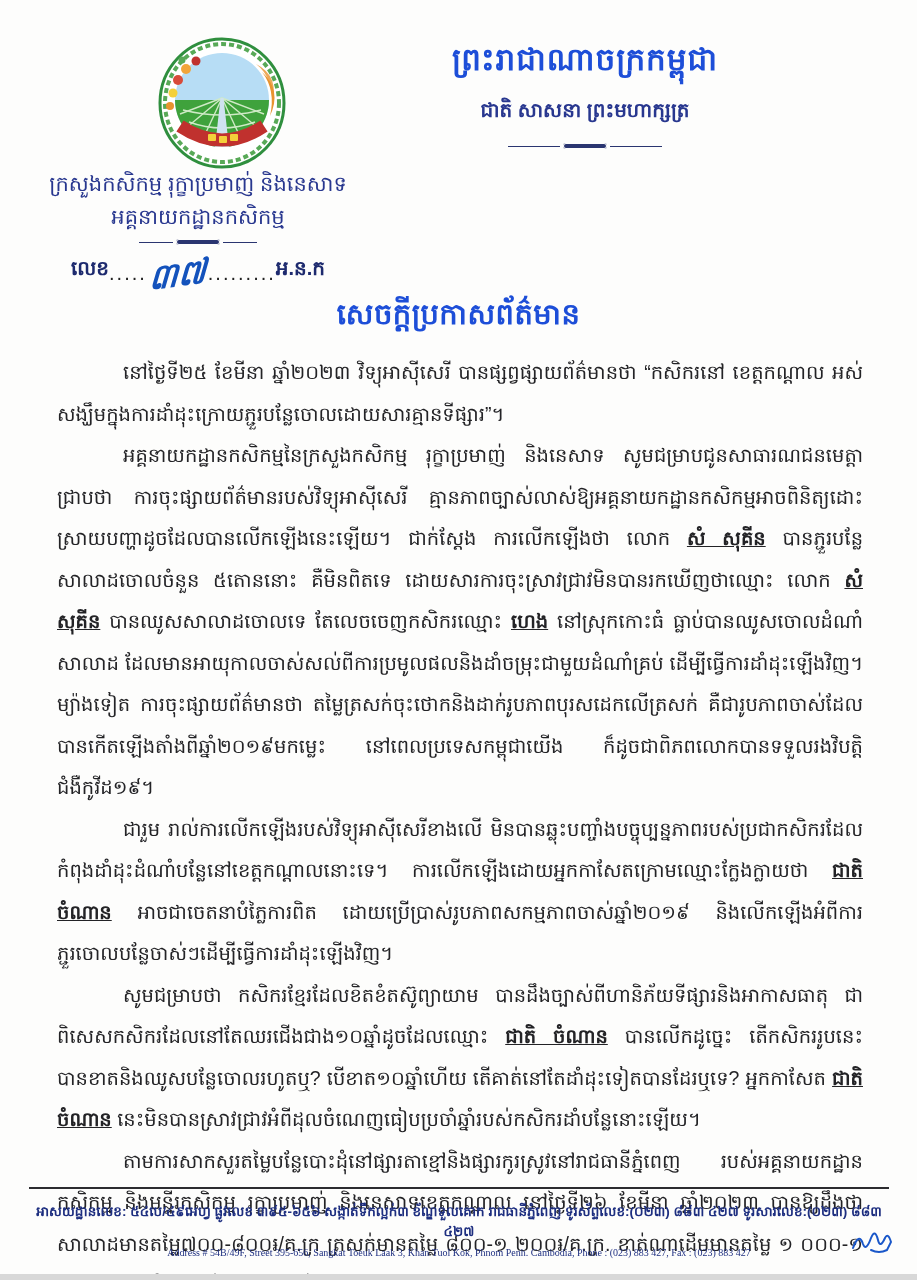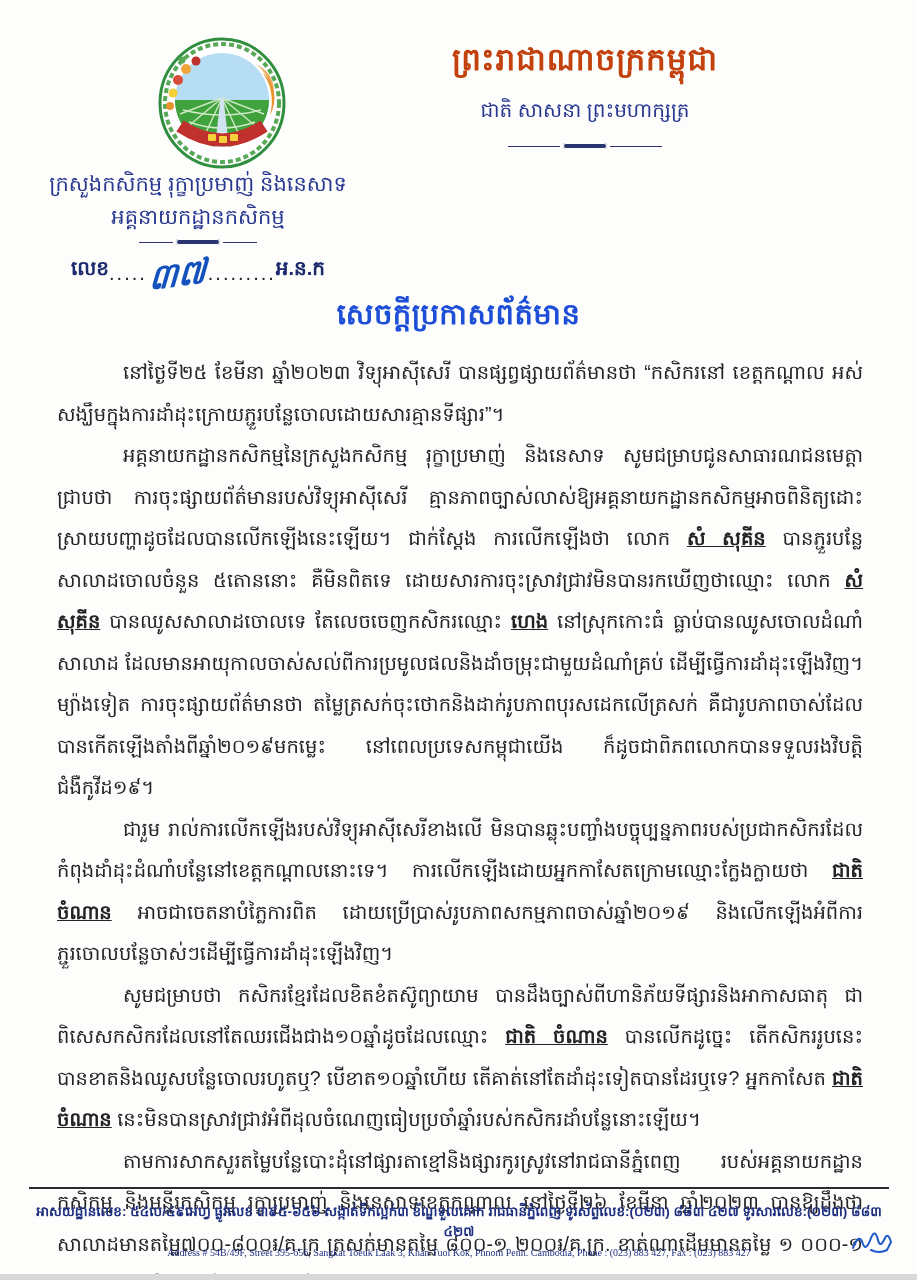--- a/index.html
+++ b/index.html
@@ -5,22 +5,22 @@
   html,body{margin:0;padding:0;background:#cfcfcf;}
   .page{
     position:relative;width:917px;height:1280px;margin:0 auto;
     background:#fdfdfc;overflow:hidden;
     font-family:"Liberation Sans","DejaVu Sans",sans-serif;
     color:#26262a;
   }
   
   .logo-wrap{position:absolute;left:156px;top:36px;width:132px;height:134px;}
   .kingdom{position:absolute;left:360px;top:40px;width:450px;text-align:center;}
-  .kingdom-title{font-size:31px;font-weight:700;color:#c2410c;letter-spacing:1px;}
-  .kingdom-motto{font-size:20px;font-weight:400;color:#28378f;margin-top:12px;}
+  .kingdom-title{font-size:31px;font-weight:700;color:#1d4ed8;letter-spacing:1px;}
+  .kingdom-motto{font-size:20px;font-weight:700;color:#28378f;margin-top:12px;}
   .orn{display:flex;align-items:center;justify-content:center;margin-top:16px;}
   .orn .l{width:52px;height:1px;background:#2a3570;}
   .orn .knot{width:44px;height:6px;background:#2a3570;border-radius:3px;margin:0 3px;
              box-shadow:0 0 0 1px #fdfdfc inset;}
   .ministry{position:absolute;left:18px;top:168px;width:360px;text-align:center;}
   .ministry-line{font-size:21px;font-weight:400;color:#28378f;line-height:1.55;}
   .ministry .orn{margin-top:6px;}
   .ministry .orn .l{width:34px;}
   .docnum{margin-top:10px;font-size:20px;font-weight:700;color:#1d2a6e;
           display:flex;align-items:flex-end;justify-content:center;}

